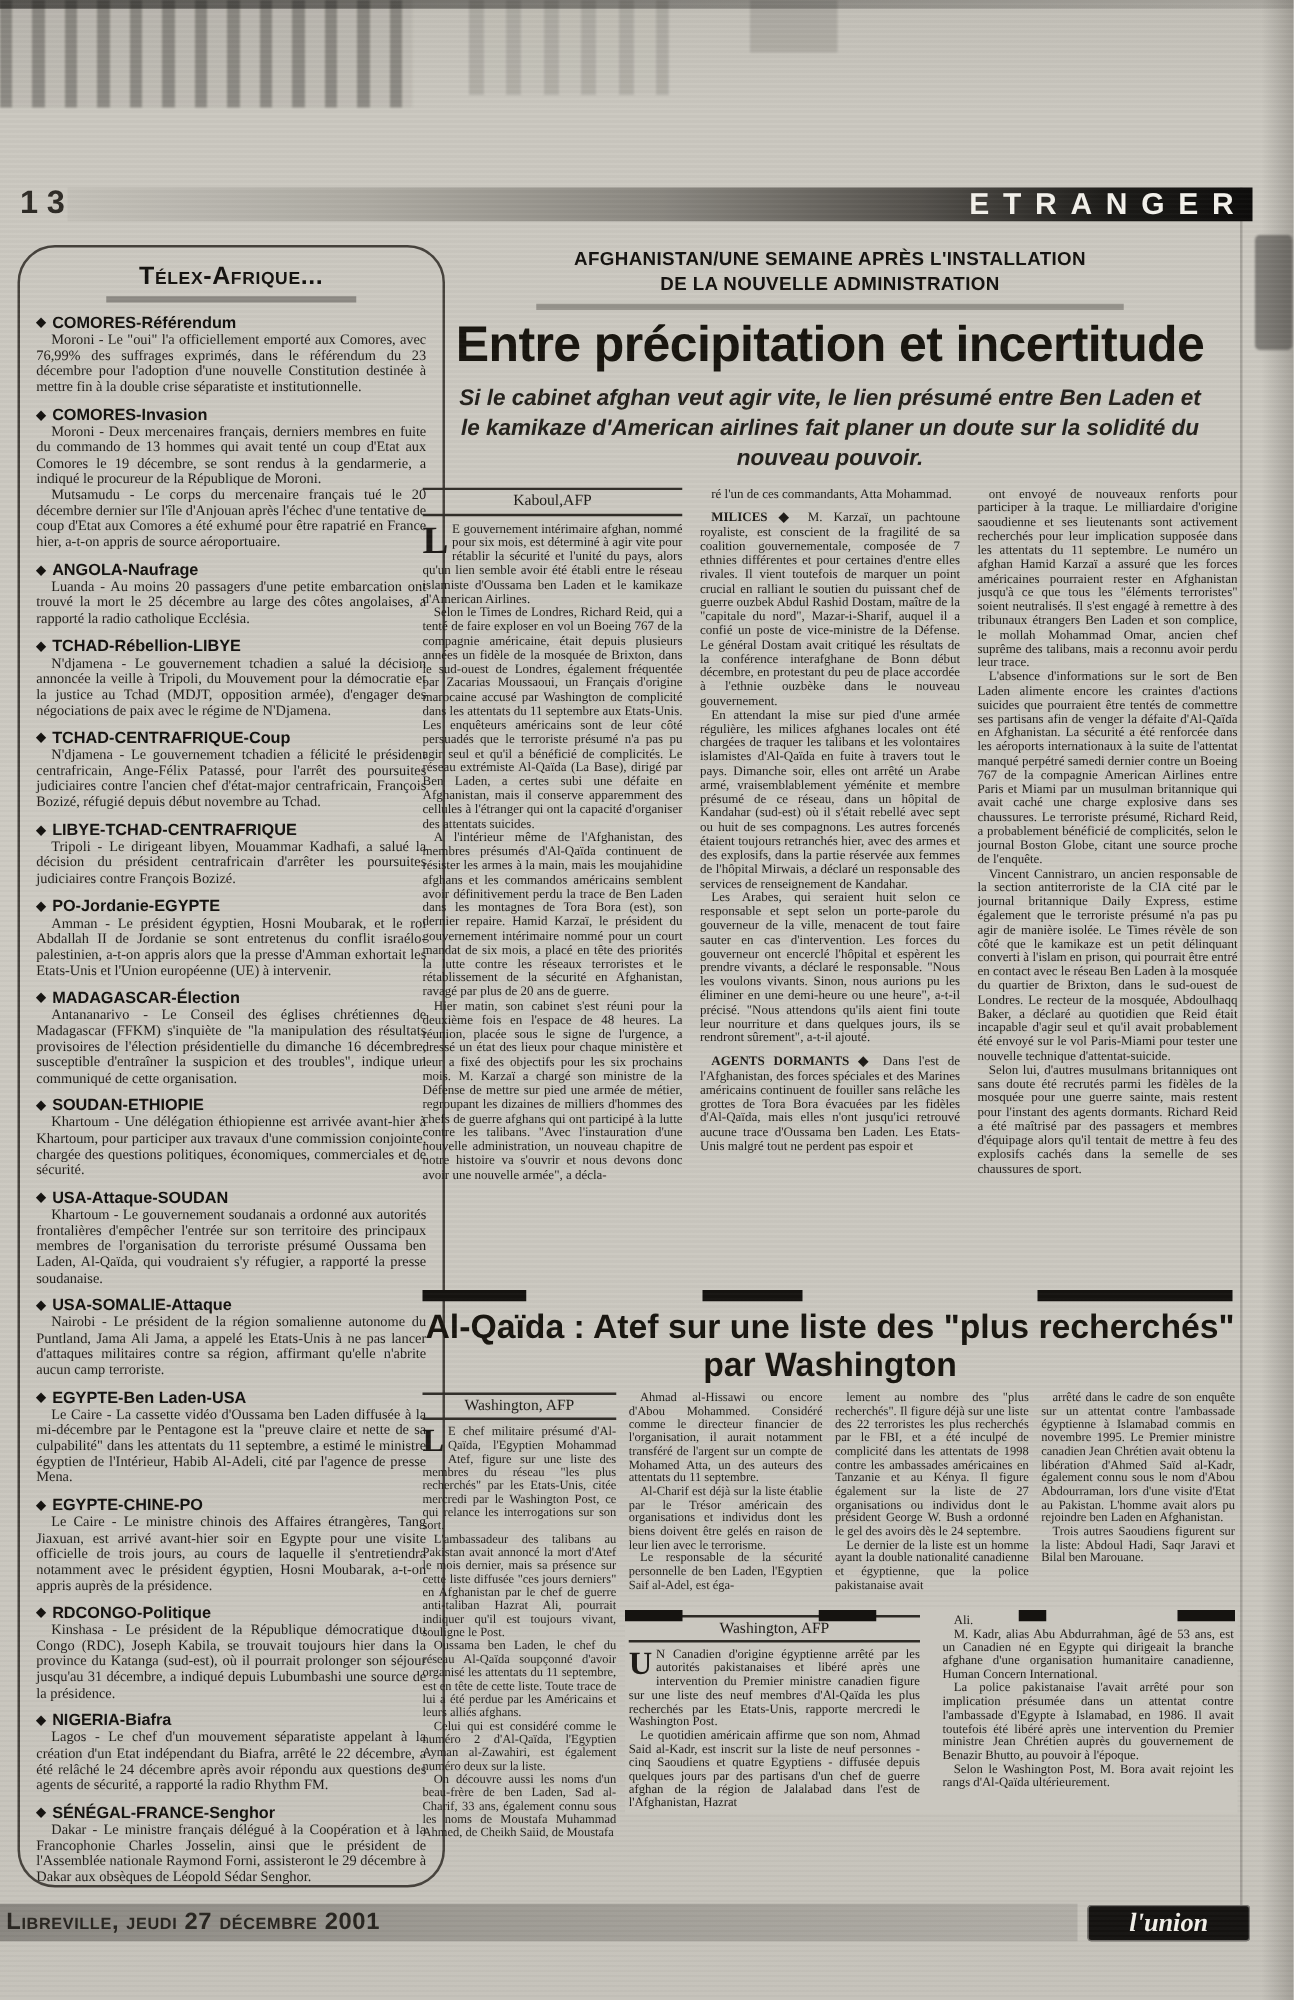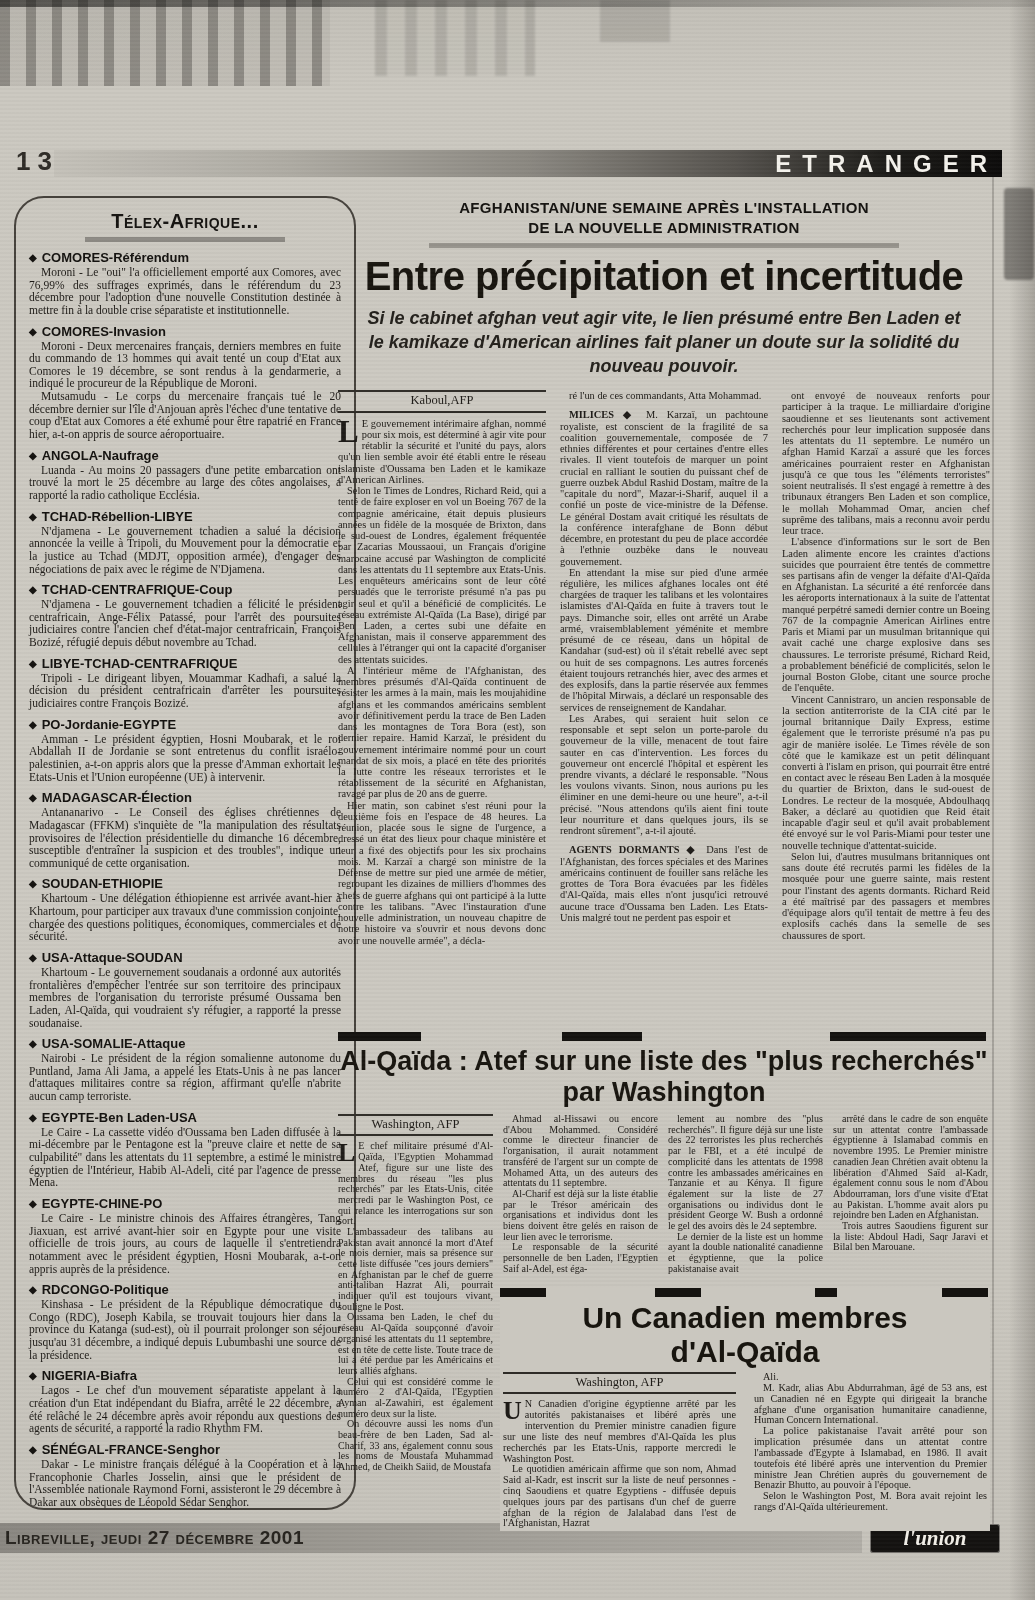--- a/index.html
+++ b/index.html
@@ -236,21 +236,20 @@
           <p class="para">Trois autres Saoudiens figurent sur la liste: Abdoul Hadi, Saqr Jaravi et Bilal ben Marouane.</p>
         </div>
     </div>
   </div>
 
   <div class="art3">
     <div class="hbar b1"></div>
     <div class="hbar b2"></div>
     <div class="hbar b3"></div>
     <div class="hbar b4"></div>
-    <h2 class="headline3"><span>Un Canadien membres</span><br><span>d'Al-Qaïda</span></h2>
     <div class="cols art3-cols">
       <div class="col">
         <div class="dateline">Washington, AFP</div>
       <p class="para first"><span class="dropcap">U</span>N Canadien d'origine égyptienne arrêté par les autorités pakistanaises et libéré après une intervention du Premier ministre canadien figure sur une liste des neuf membres d'Al-Qaïda les plus recherchés par les Etats-Unis, rapporte mercredi le Washington Post.</p>
           <p class="para">Le quotidien américain affirme que son nom, Ahmad Said al-Kadr, est inscrit sur la liste de neuf personnes - cinq Saoudiens et quatre Egyptiens - diffusée depuis quelques jours par des partisans d'un chef de guerre afghan de la région de Jalalabad dans l'est de l'Afghanistan, Hazrat</p>
         </div>
       <div class="col">
           <p class="para">Ali.</p>
           <p class="para">M. Kadr, alias Abu Abdurrahman, âgé de 53 ans, est un Canadien né en Egypte qui dirigeait la branche afghane d'une organisation humanitaire canadienne, Human Concern International.</p>
           <p class="para">La police pakistanaise l'avait arrêté pour son implication présumée dans un attentat contre l'ambassade d'Egypte à Islamabad, en 1986. Il avait toutefois été libéré après une intervention du Premier ministre Jean Chrétien auprès du gouvernement de Benazir Bhutto, au pouvoir à l'époque.</p>

